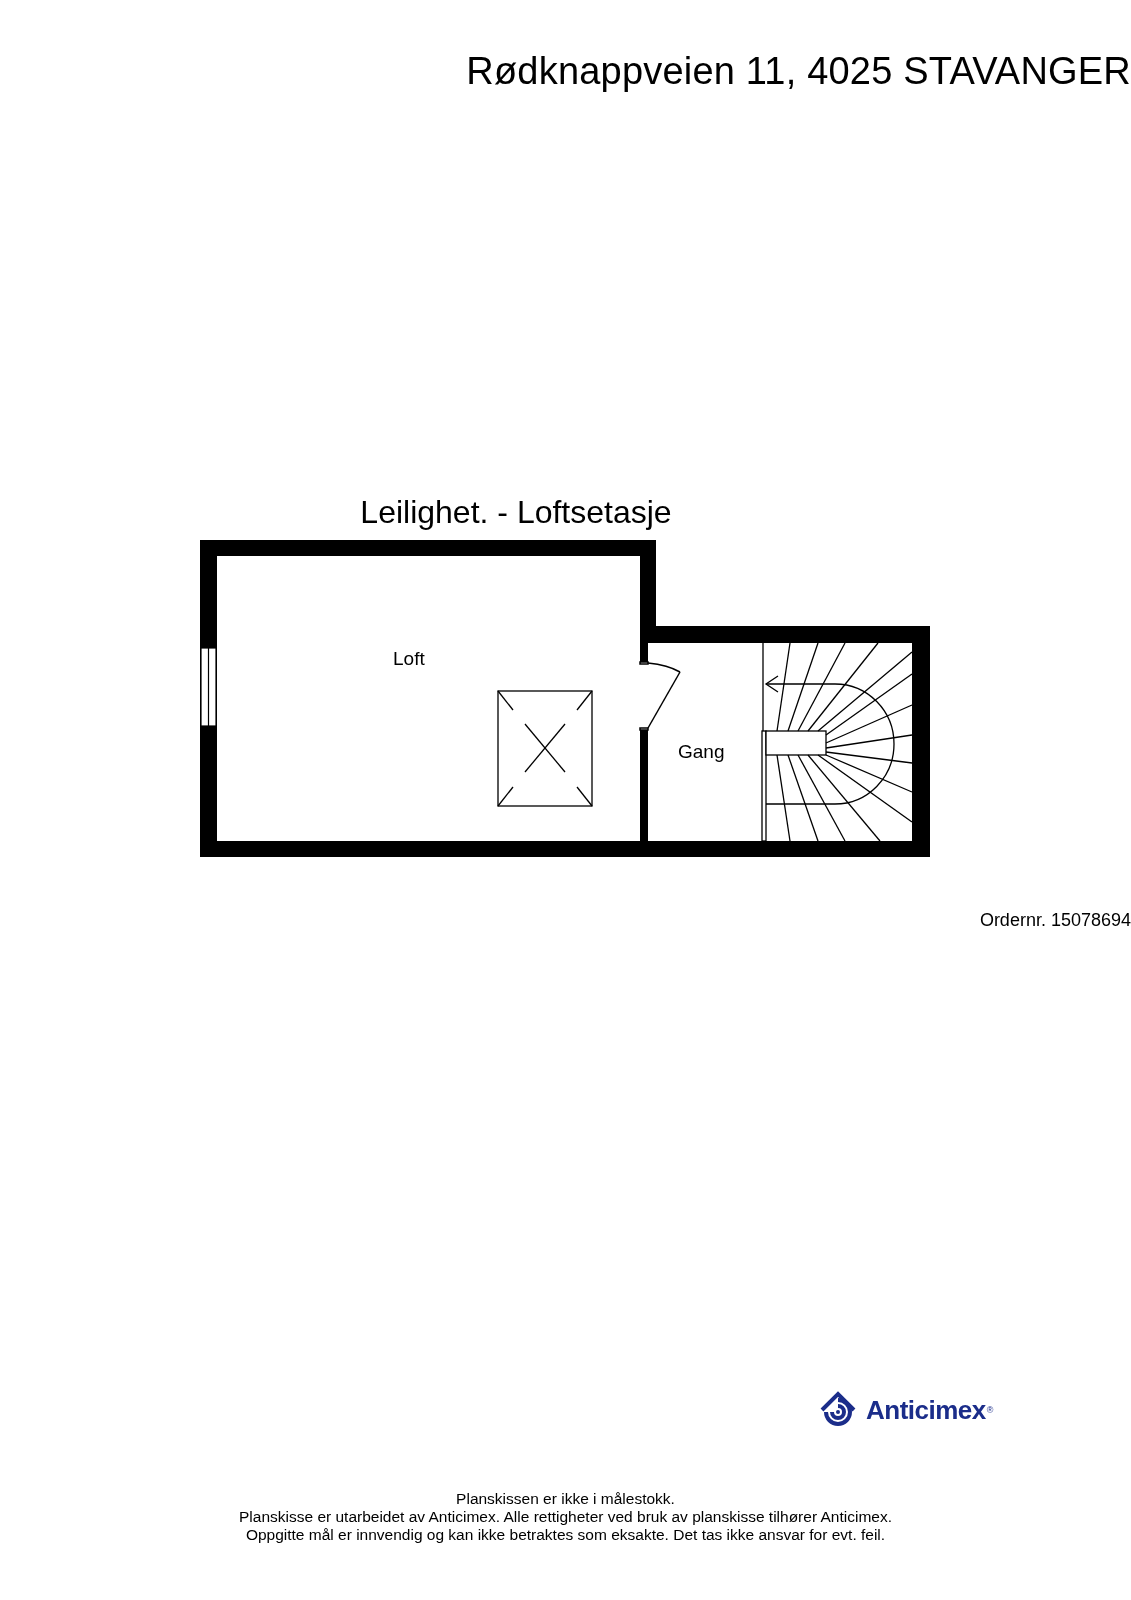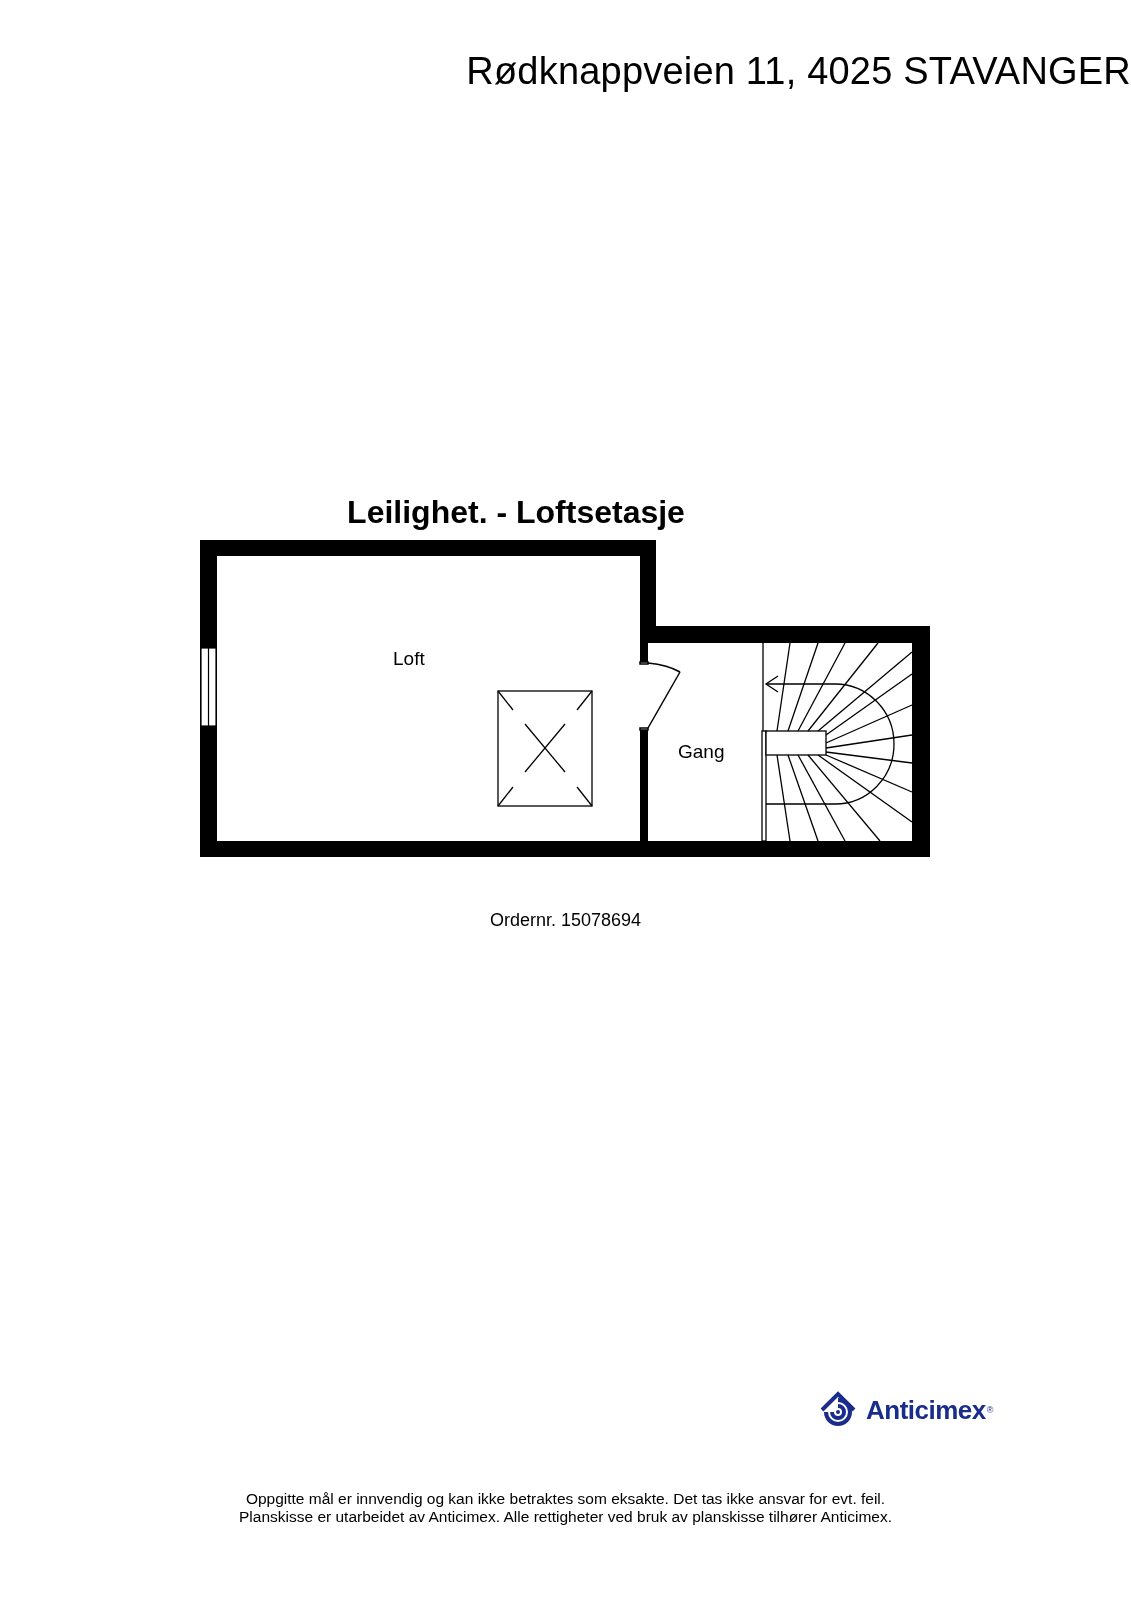--- a/index.html
+++ b/index.html
@@ -1,21 +1,21 @@
 <!DOCTYPE html>
 <html><head>
 <meta charset="utf-8">
 <style>
   html, body { margin: 0; padding: 0; background: #ffffff; }
   body { width: 1131px; height: 1600px; position: relative; overflow: hidden; font-family: "Liberation Sans", sans-serif; color: #000; }
   .title { position: absolute; left: 0; width: 1131px; top: 50px; text-align: right; font-size: 38px; letter-spacing: 0.2px; }
-  .floor-title { position: absolute; left: 0; width: 1032px; top: 494px; text-align: center; font-size: 32px; font-weight: bold; }
+  .floor-title { position: absolute; left: 0; width: 1032px; top: 494px; text-align: center; font-size: 32px; }
   .plan { position: absolute; left: 0; top: 0; }
   .room-label { position: absolute; font-size: 19px; }
-  .order { position: absolute; left: 0; width: 1131px; top: 910px; text-align: center; font-size: 18px; }
+  .order { position: absolute; left: 0; width: 1131px; top: 910px; text-align: right; font-size: 18px; }
   .logo { position: absolute; left: 816px; top: 1388px; height: 44px; display: flex; align-items: center; }
   .logo-text { color: #1b2d8a; font-size: 26px; font-weight: bold; margin-left: 6px; letter-spacing: -0.5px; }
   .logo-reg { color: #1b2d8a; font-size: 9px; vertical-align: super; margin-left: 1px; }
   .disclaimer { position: absolute; left: 0; width: 1131px; top: 1490px; text-align: center; font-size: 15.5px; line-height: 18px; }
 </style>
 </head>
 <body>
 
 <div class="title">Rødknappveien 11, 4025 STAVANGER</div>
 <div class="floor-title">Leilighet.  - Loftsetasje</div>
@@ -97,15 +97,16 @@
       <path d="M10 22 A12 12 0 1 0 22 10"></path>
       <path d="M16 22 A6 6 0 1 0 22 16"></path>
     </g>
     <circle cx="22" cy="22" r="2" fill="#1b2d8a"></circle>
   </svg>
   <span class="logo-text">Anticimex</span>
   <span class="logo-reg">®</span>
 </div>
 
 <div class="disclaimer">
+  <div>Planskissen er ikke i målestokk.</div>
+  <div>Planskisse er utarbeidet av Anticimex. Alle rettigheter ved bruk av planskisse tilhører Anticimex.</div>
   <div>Oppgitte mål er innvendig og kan ikke betraktes som eksakte. Det tas ikke ansvar for evt. feil.</div>
-  <div>Planskisse er utarbeidet av Anticimex. Alle rettigheter ved bruk av planskisse tilhører Anticimex.</div>
 </div>
 
 </body></html>

